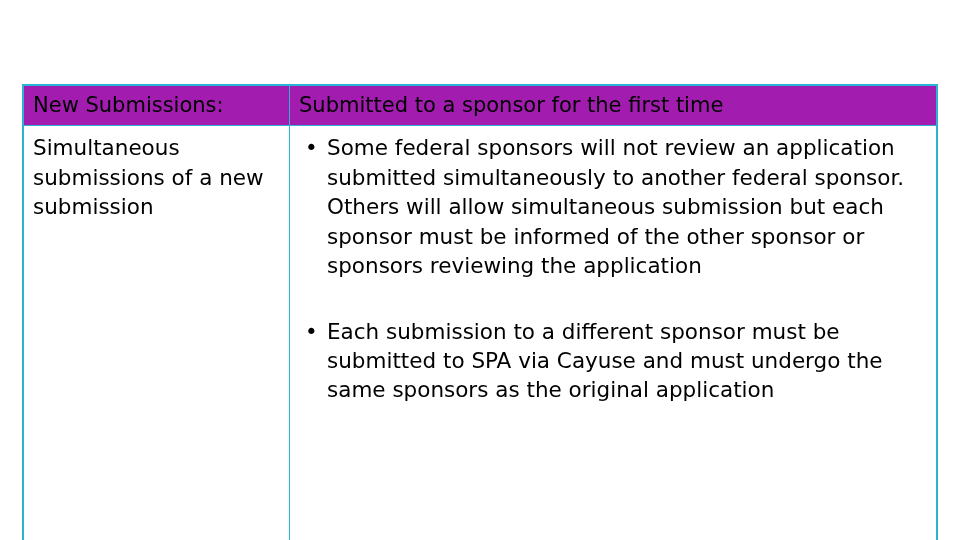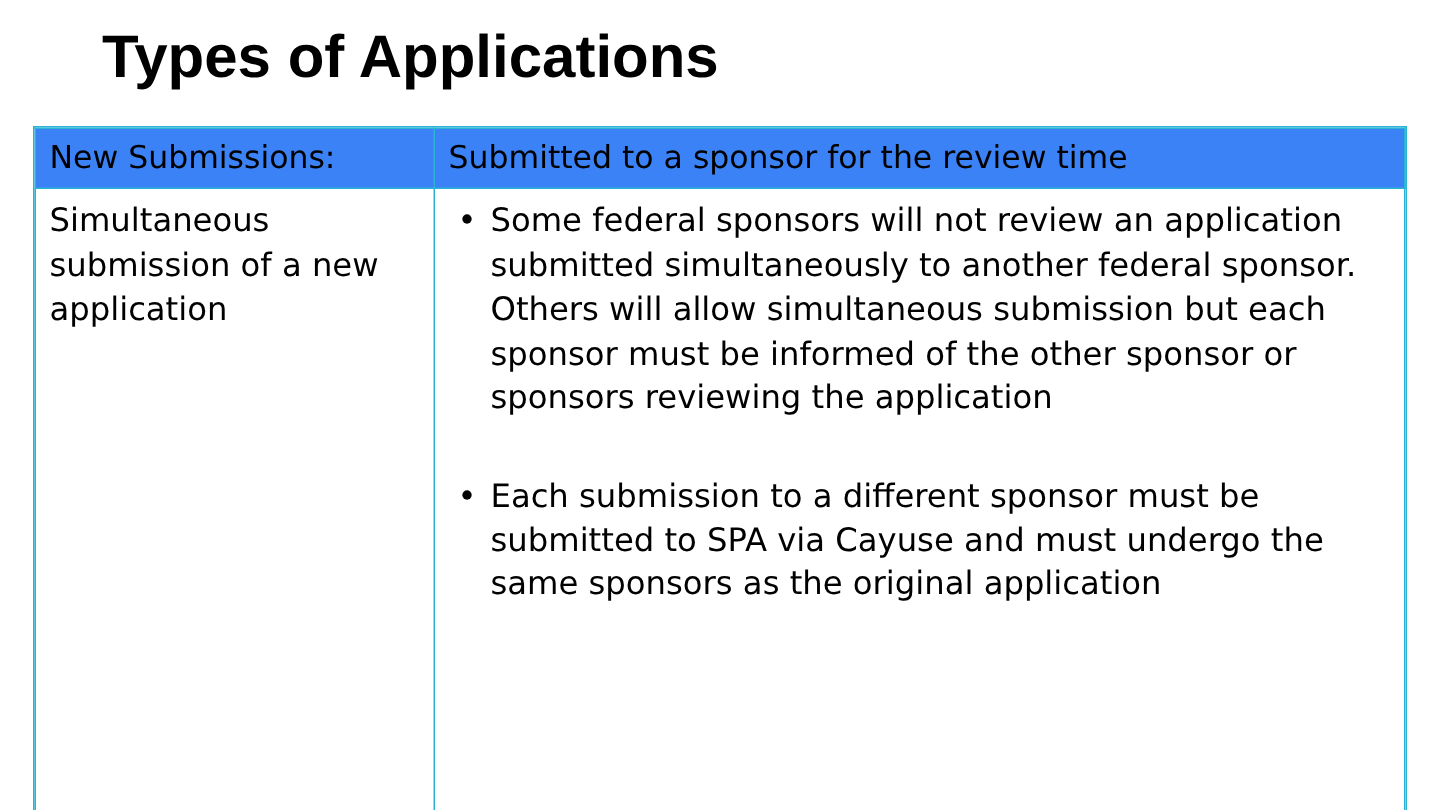--- a/index.html
+++ b/index.html
@@ -47,21 +47,21 @@
     vertical-align: top;
     padding: 0;
     border: 1px solid #2bb3d6;
     font-family: "DejaVu Sans", sans-serif;
     color: #000000;
   }
   .col-label {
     width: 265px;
   }
   .row-head td {
-    background: #3b82f6;
+    background: #a21caf;
   }
   .row-body td {
     background: #ffffff;
   }
   .cell-pad {
     padding: 6px 8px 6px 9px;
     font-size: 21px;
     line-height: 1.30;
   }
   .cell-pad-body {
@@ -94,36 +94,35 @@
   }
   .body-min-height {
     min-height: 400px;
   }
 </style>
 </head>
 <body>
 
 <div class="slide">
 
-  <div class="slide-title">Types of Applications</div>
 
   <div class="table-wrap">
     <table class="content-table">
       <tbody>
         <tr class="row-head">
           <td class="col-label">
             <div class="cell-pad label-text">New Submissions:</div>
           </td>
           <td>
-            <div class="cell-pad">Submitted to a sponsor for the review time</div>
+            <div class="cell-pad">Submitted to a sponsor for the first time</div>
           </td>
         </tr>
         <tr class="row-body">
           <td class="col-label">
-            <div class="cell-pad-body label-text">Simultaneous submission of a new application</div>
+            <div class="cell-pad-body label-text">Simultaneous submissions of a new submission</div>
           </td>
           <td>
             <div class="cell-pad-body body-min-height">
               <ul class="bullet-list">
                 <li>
                   <span class="bullet-dot">•</span>
                   <span>Some federal sponsors will not review an application submitted simultaneously to another federal sponsor.  Others will allow simultaneous submission but each sponsor must be informed of the other sponsor or sponsors reviewing the application</span>
                 </li>
                 <li>
                   <span class="bullet-dot">•</span>

